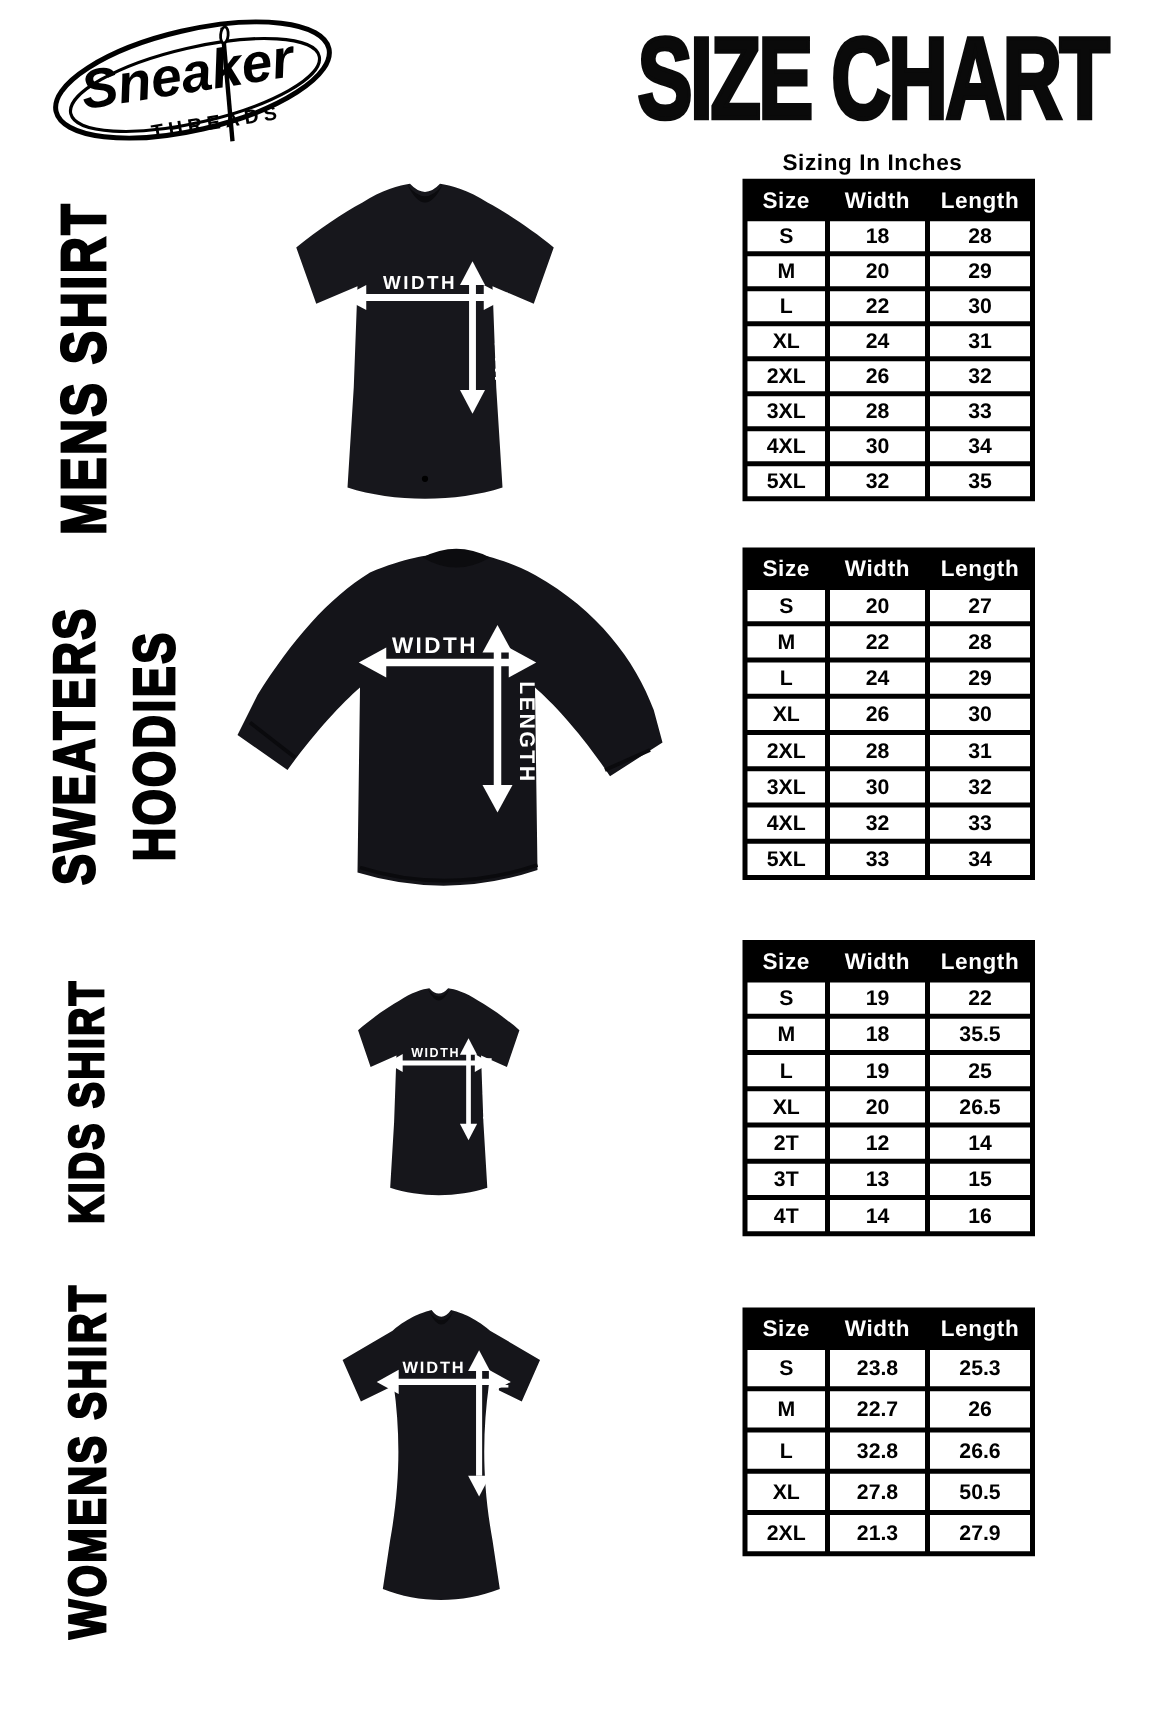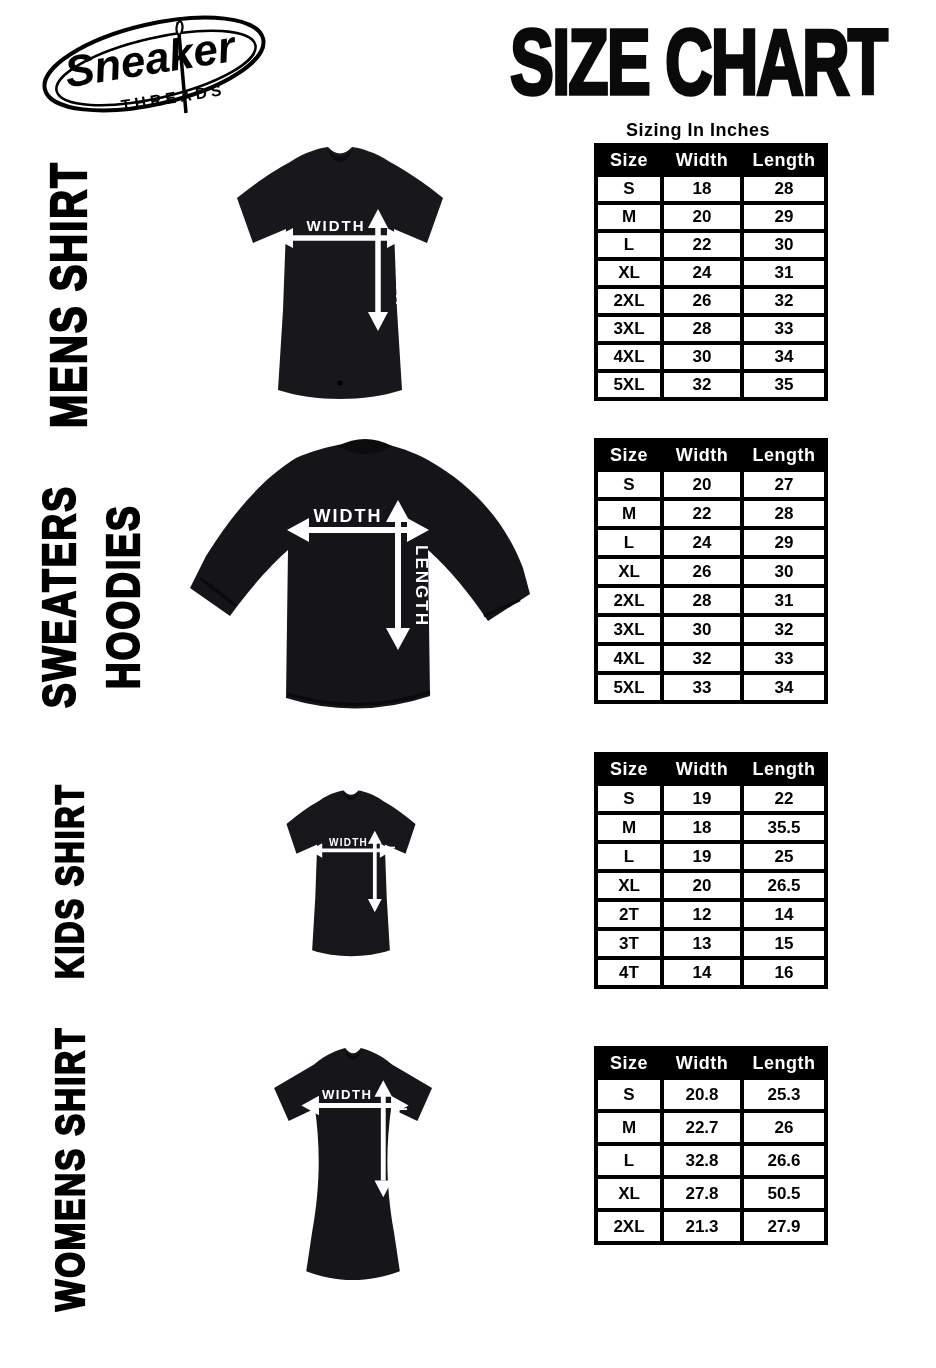--- a/index.html
+++ b/index.html
@@ -231,21 +231,21 @@
       <div class="dc">4T</div>
       <div class="dc">14</div>
       <div class="dc">16</div>
     </div>
 
   <div class="sizetable t-women" style="top:1046px">
     <div class="hc">Size</div>
     <div class="hc">Width</div>
     <div class="hc">Length</div>
   <div class="dc">S</div>
-      <div class="dc">20.8</div>
+      <div class="dc">23.8</div>
       <div class="dc">25.3</div>
       <div class="dc">M</div>
       <div class="dc">22.7</div>
       <div class="dc">26</div>
       <div class="dc">L</div>
       <div class="dc">32.8</div>
       <div class="dc">26.6</div>
       <div class="dc">XL</div>
       <div class="dc">27.8</div>
       <div class="dc">50.5</div>

